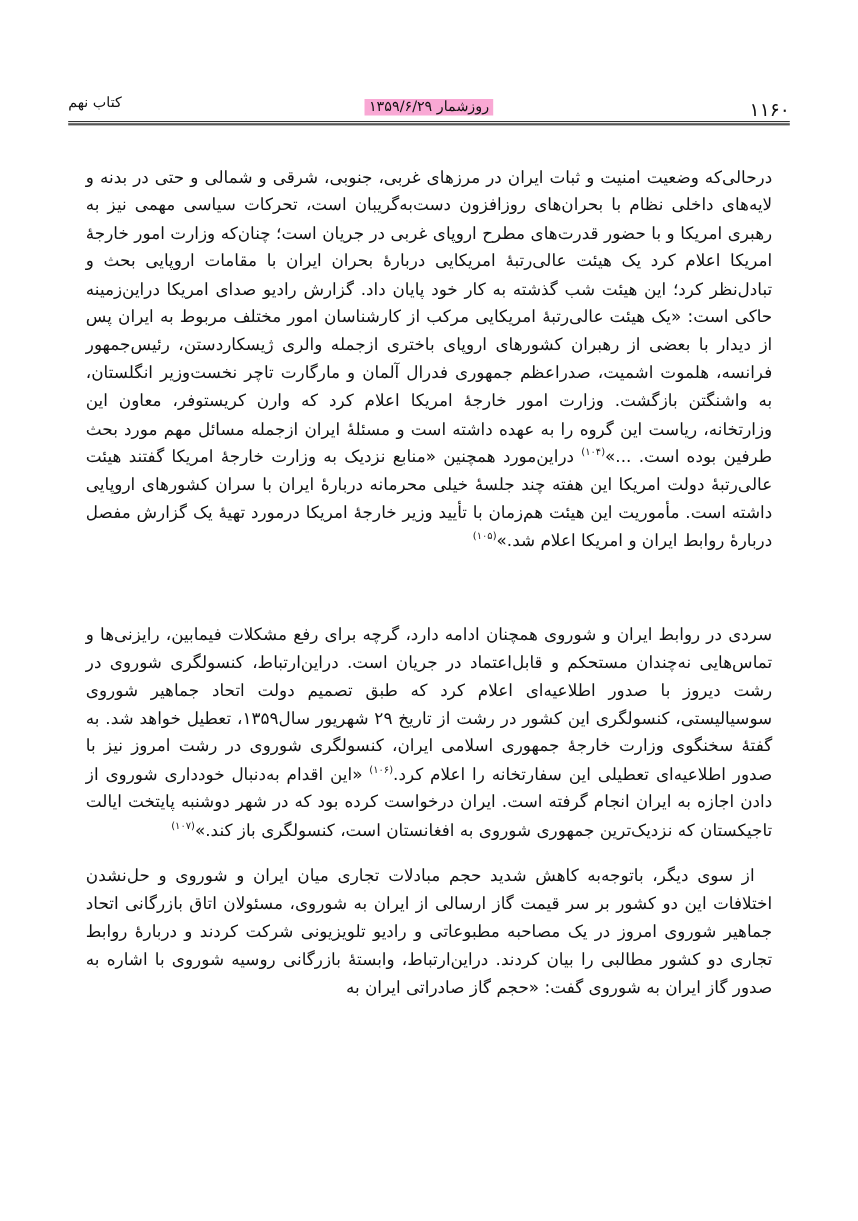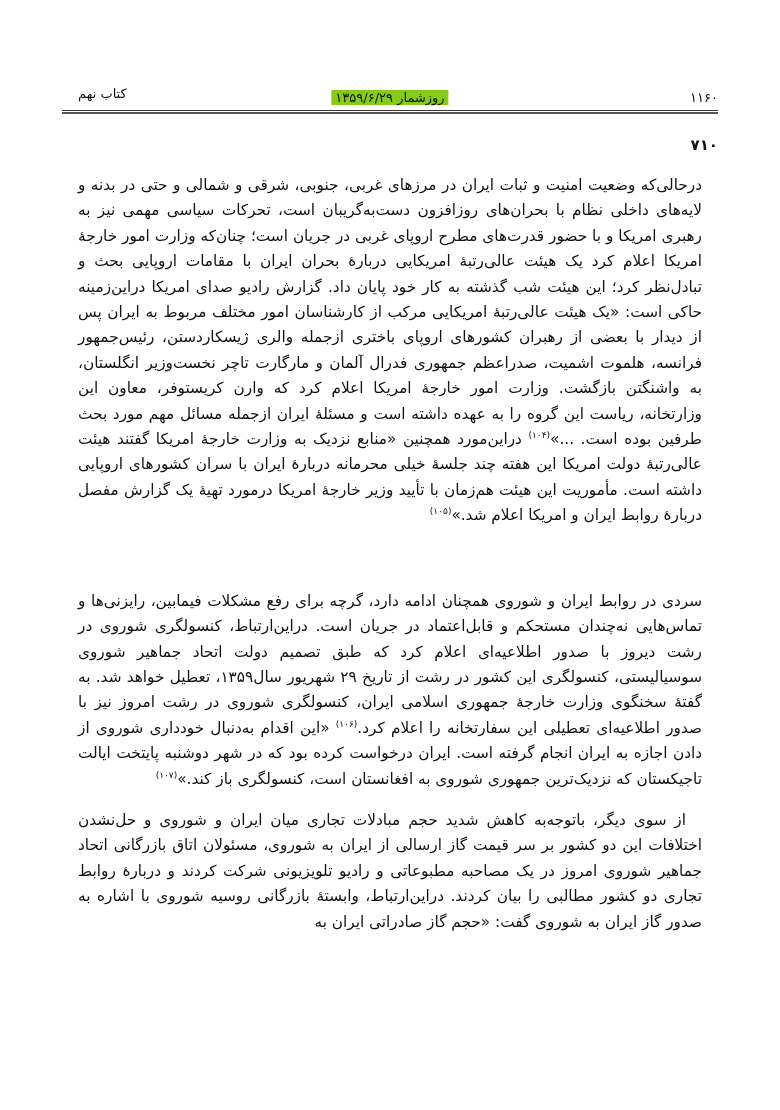--- a/index.html
+++ b/index.html
@@ -9,28 +9,28 @@
     color: #111;
   }
   .page {
     position: absolute; left: 62px; top: 0; width: 656px; height: 1110px;
   }
   .header {
     position: absolute; top: 86px; left: 0; width: 656px; height: 30px;
     direction: rtl;
   }
   .header .page-num {
-    position: absolute; right: 0; top: 4px; font-size: 13px;
+    position: absolute; right: 0; top: 4px; font-size: 17px;
   }
   .header .book-title {
-    position: absolute; left: 0; top: 0; font-size: 13px; margin-left: 16px;
+    position: absolute; left: 0; top: 0; font-size: 13px;
   }
   .header .center-title {
     position: absolute; left: 50%; transform: translateX(-50%); top: 4px;
-    font-size: 13px; background: #84cc16; padding: 0 4px; white-space: nowrap; z-index: 2;
+    font-size: 13px; background: #f9a8d4; padding: 0 4px; white-space: nowrap; z-index: 2;
   }
   .header .rule {
     position: absolute; left: 0; right: 0; top: 24px; height: 0;
     border-top: 1px solid #333; border-bottom: 2px solid #555;
     height: 1px;
   }
   .content {
     position: absolute; top: 133px; left: 0; width: 656px;
     direction: rtl; text-align: justify;
     font-size: 15.3px; line-height: 25.4px;
@@ -48,21 +48,20 @@
 
 <div class="page">
   <div class="header">
     <span class="page-num">۱۱۶۰</span>
     <span class="center-title">روزشمار ۱۳۵۹/۶/۲۹</span>
     <span class="book-title">کتاب نهم</span>
     <div class="rule"></div>
   </div>
 
   <div class="content">
-    <div class="section-num">۷۱۰</div>
     <p class="para"><span>درحالی‌که وضعیت امنیت و ثبات ایران در مرزهای غربی، جنوبی، شرقی و شمالی و حتی در بدنه و لایه‌های داخلی نظام با بحران‌های روزافزون دست‌به‌گریبان است، تحرکات سیاسی مهمی نیز به رهبری امریکا و با حضور قدرت‌های مطرح اروپای غربی در جریان است؛ چنان‌که وزارت امور خارجهٔ امریکا اعلام کرد یک هیئت عالی‌رتبهٔ امریکایی دربارهٔ بحران ایران با مقامات اروپایی بحث و تبادل‌نظر کرد؛ این هیئت شب گذشته به کار خود پایان داد. گزارش رادیو صدای امریکا دراین‌زمینه حاکی است: «یک هیئت عالی‌رتبهٔ امریکایی مرکب از کارشناسان امور مختلف مربوط به ایران پس از دیدار با بعضی از رهبران کشورهای اروپای باختری ازجمله والری ژیسکاردستن، رئیس‌جمهور فرانسه، هلموت اشمیت، صدراعظم جمهوری فدرال آلمان و مارگارت تاچر نخست‌وزیر انگلستان، به واشنگتن بازگشت. وزارت امور خارجهٔ امریکا اعلام کرد که وارن کریستوفر، معاون این وزارتخانه، ریاست این گروه را به عهده داشته است و مسئلهٔ ایران ازجمله مسائل مهم مورد بحث طرفین بوده است. ...»</span><sup>(۱۰۴)</sup><span> دراین‌مورد همچنین «منابع نزدیک به وزارت خارجهٔ امریکا گفتند هیئت عالی‌رتبهٔ دولت امریکا این هفته چند جلسهٔ خیلی محرمانه دربارهٔ ایران با سران کشورهای اروپایی داشته است. مأموریت این هیئت هم‌زمان با تأیید وزیر خارجهٔ امریکا درمورد تهیهٔ یک گزارش مفصل دربارهٔ روابط ایران و امریکا اعلام شد.»</span><sup>(۱۰۵)</sup></p>
 
     <div class="gap"></div>
 
     <p class="para"><span>سردی در روابط ایران و شوروی همچنان ادامه دارد، گرچه برای رفع مشکلات فیمابین، رایزنی‌ها و تماس‌هایی نه‌چندان مستحکم و قابل‌اعتماد در جریان است. دراین‌ارتباط، کنسولگری شوروی در رشت دیروز با صدور اطلاعیه‌ای اعلام کرد که طبق تصمیم دولت اتحاد جماهیر شوروی سوسیالیستی، کنسولگری این کشور در رشت از تاریخ ۲۹ شهریور سال۱۳۵۹، تعطیل خواهد شد. به گفتهٔ سخنگوی وزارت خارجهٔ جمهوری اسلامی ایران، کنسولگری شوروی در رشت امروز نیز با صدور اطلاعیه‌ای تعطیلی این سفارتخانه را اعلام کرد.</span><sup>(۱۰۶)</sup><span> «این اقدام به‌دنبال خودداری شوروی از دادن اجازه به ایران انجام گرفته است. ایران درخواست کرده بود که در شهر دوشنبه پایتخت ایالت تاجیکستان که نزدیک‌ترین جمهوری شوروی به افغانستان است، کنسولگری باز کند.»</span><sup>(۱۰۷)</sup></p>
     <p class="para indent"><span>از سوی دیگر، باتوجه‌به کاهش شدید حجم مبادلات تجاری میان ایران و شوروی و حل‌نشدن اختلافات این دو کشور بر سر قیمت گاز ارسالی از ایران به شوروی، مسئولان اتاق بازرگانی اتحاد جماهیر شوروی امروز در یک مصاحبه مطبوعاتی و رادیو تلویزیونی شرکت کردند و دربارهٔ روابط تجاری دو کشور مطالبی را بیان کردند. دراین‌ارتباط، وابستهٔ بازرگانی روسیه شوروی با اشاره به صدور گاز ایران به شوروی گفت: «حجم گاز صادراتی ایران به</span></p>
   </div>
 </div>
 
 </body></html>

